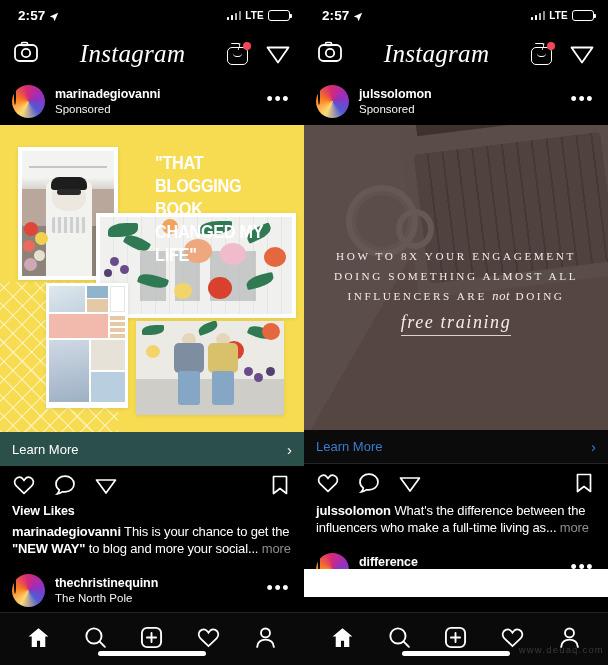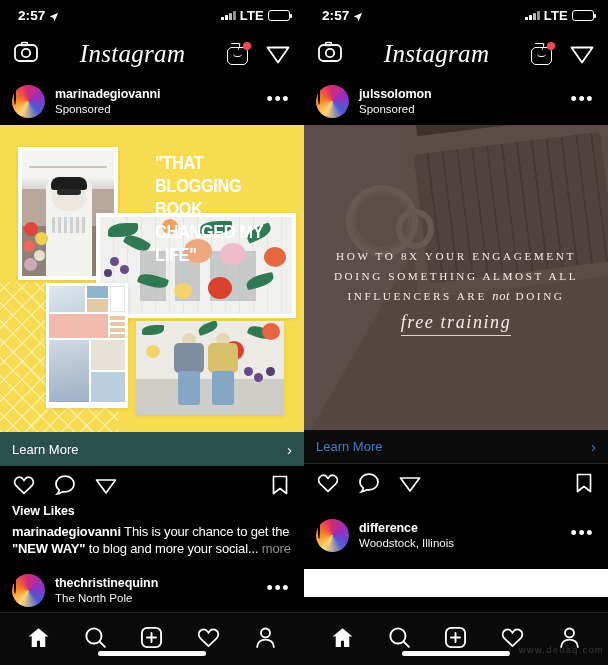--- a/index.html
+++ b/index.html
@@ -21,21 +21,21 @@
   }
   .sb-left { display: flex; align-items: center; gap: 4px; font-size: 13.5px; font-weight: 600; letter-spacing: .1px; }
   .loc-arrow { display: inline-block; width: 10px; height: 10px; }
   .sb-right { display: flex; align-items: center; gap: 4px; }
   .sig { display: flex; align-items: flex-end; gap: 1.5px; height: 9px; }
   .sig i { display: block; width: 2.5px; background: #fff; border-radius: .5px; }
   .sig i:nth-child(1) { height: 3px; }
   .sig i:nth-child(2) { height: 5px; }
   .sig i:nth-child(3) { height: 7px; background:#bdbdbd; }
   .sig i:nth-child(4) { height: 9px; background:#8f8f8f; }
-  .lte { font-size: 13px; font-weight: 600; letter-spacing: .2px; }
+  .lte { font-size: 10px; font-weight: 600; letter-spacing: .2px; }
   .batt { position: relative; width: 22px; height: 11px; border: 1.3px solid #fff; border-radius: 3px; padding: 1.2px; }
   .batt .fill { height: 100%; width: 42%; background: #fff; border-radius: 1px; }
   .batt:after { content:""; position:absolute; right:-3.2px; top:3px; width:2px; height:4px; background:#fff; border-radius:0 1px 1px 0; }
 
   
   .appbar { height: 48px; display: flex; align-items: center; justify-content: space-between; padding: 0 14px; }
   .wordmark { color: #fff; font-family: "Liberation Serif", serif; font-style: italic; font-size: 25px; font-weight: 400; letter-spacing: .3px; }
   .bar-right { display: flex; align-items: center; gap: 16px; }
   .igtv { position: relative; width: 23px; height: 22px; }
   .igtv .body { position:absolute; left:0; bottom:0; width:21px; height:18px; border:1.9px solid #fff; border-radius:5px; }
@@ -515,20 +515,25 @@
           </svg>
       </span>
       <span class="spacer"></span>
       <span class="ic">
         <svg width="24" height="24" viewBox="0 0 24 24">
             <path d="M5.5 3.5h13v17l-6.5-5-6.5 5z" fill="none" stroke="#fff" stroke-width="1.7" stroke-linejoin="round"></path>
           </svg>
       </span>
     </div>
 
+    <div class="caption">
+      <div class="cap-text">
+        <b>julssolomon</b><span> What's the difference between the influencers who make a full-time living as...</span> <span class="more">more</span>
+      </div>
+    </div>
 
     <div class="next-post">
       <span class="avatar-ring"><span class="inner"><span class="ph-d"></span></span></span>
       <span class="head-text">
         <span class="head-user" style="display:block">difference</span>
         <span class="head-sub" style="display:block">Woodstock, Illinois</span>
       </span>
       <span class="dots">•••</span>
     </div>
 

